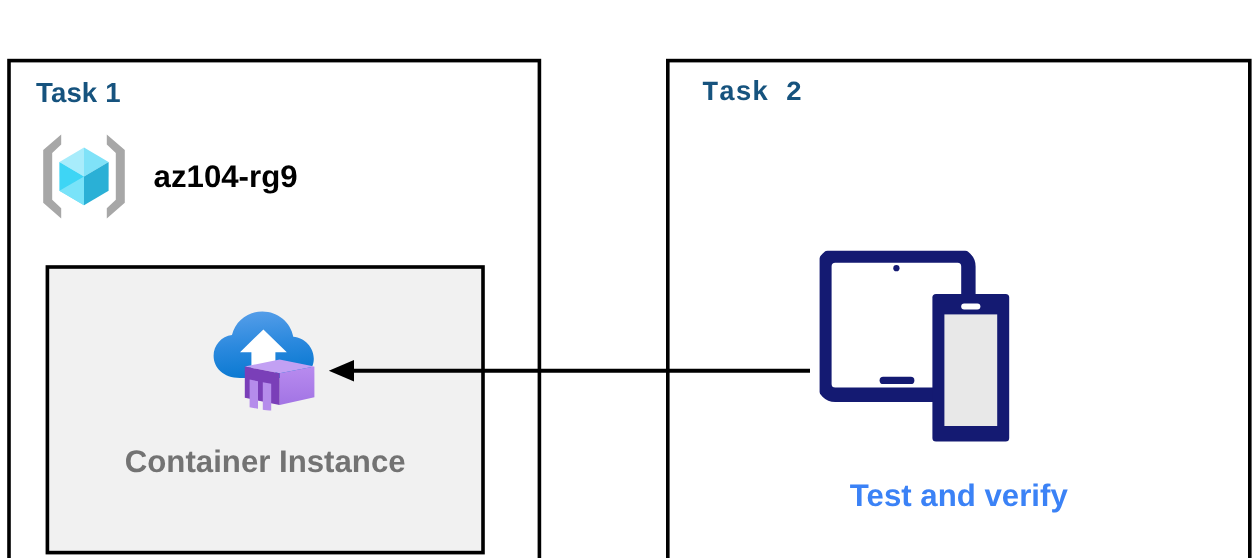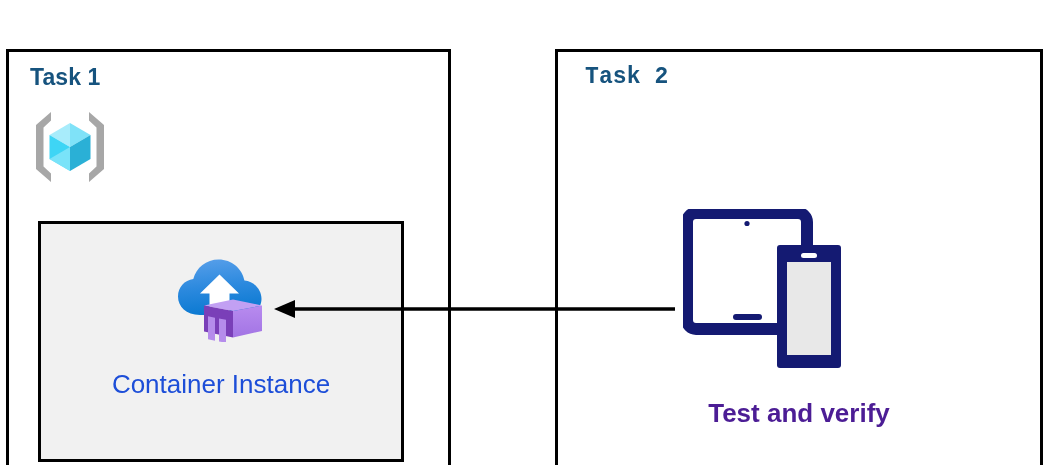--- a/index.html
+++ b/index.html
@@ -97,43 +97,43 @@
     height: 96px;
     display: block;
   }
   #container-caption {
     position: absolute;
     left: 0;
     right: 0;
     top: 145px;
     text-align: center;
     font-size: 26px;
-    font-weight: normal;
-    color: #1d4ed8;
+    font-weight: bold;
+    color: #737373;
     white-space: nowrap;
   }
 
   
   #devices-icon {
     position: absolute;
     left: 683px;
     top: 163px;
     width: 176px;
     height: 165px;
     display: block;
   }
   #devices-caption {
     position: absolute;
     left: 556px;
     right: 7px;
     top: 352px;
     text-align: center;
     font-size: 26px;
     font-weight: bold;
-    color: #4c1d95;
+    color: #3b82f6;
     white-space: nowrap;
   }
 
   
   #connector-arrow {
     position: absolute;
     left: 270px;
     top: 248px;
     width: 410px;
     height: 30px;
@@ -160,20 +160,21 @@
       <path d="M41 14 L20.5 26 L41 38 Z" fill="#a8ecfb"></path>
 
       <path d="M41 14 L61.5 26 L41 38 Z" fill="#7fe2f8"></path>
 
       <path d="M20.5 26 L20.5 50 L41 62 L41 38 Z" fill="#3ed5f5"></path>
 
       <path d="M61.5 26 L61.5 50 L41 62 L41 38 Z" fill="#2ab0d6"></path>
 
       <path d="M20.5 50 L41 62 L41 38 Z" fill="#8ee7fa" opacity="0.75"></path>
     </svg>
+    <span id="rg-name">az104-rg9</span>
   </div>
 
   <div id="container-card">
     <svg id="aci-icon" viewBox="0 0 96 96">
       <defs>
         <linearGradient id="cloudGrad" x1="0" y1="0" x2="0.15" y2="1">
           <stop offset="0%" stop-color="#5aa0ea"></stop>
           <stop offset="55%" stop-color="#2b89de"></stop>
           <stop offset="100%" stop-color="#0c7ad2"></stop>
         </linearGradient>

